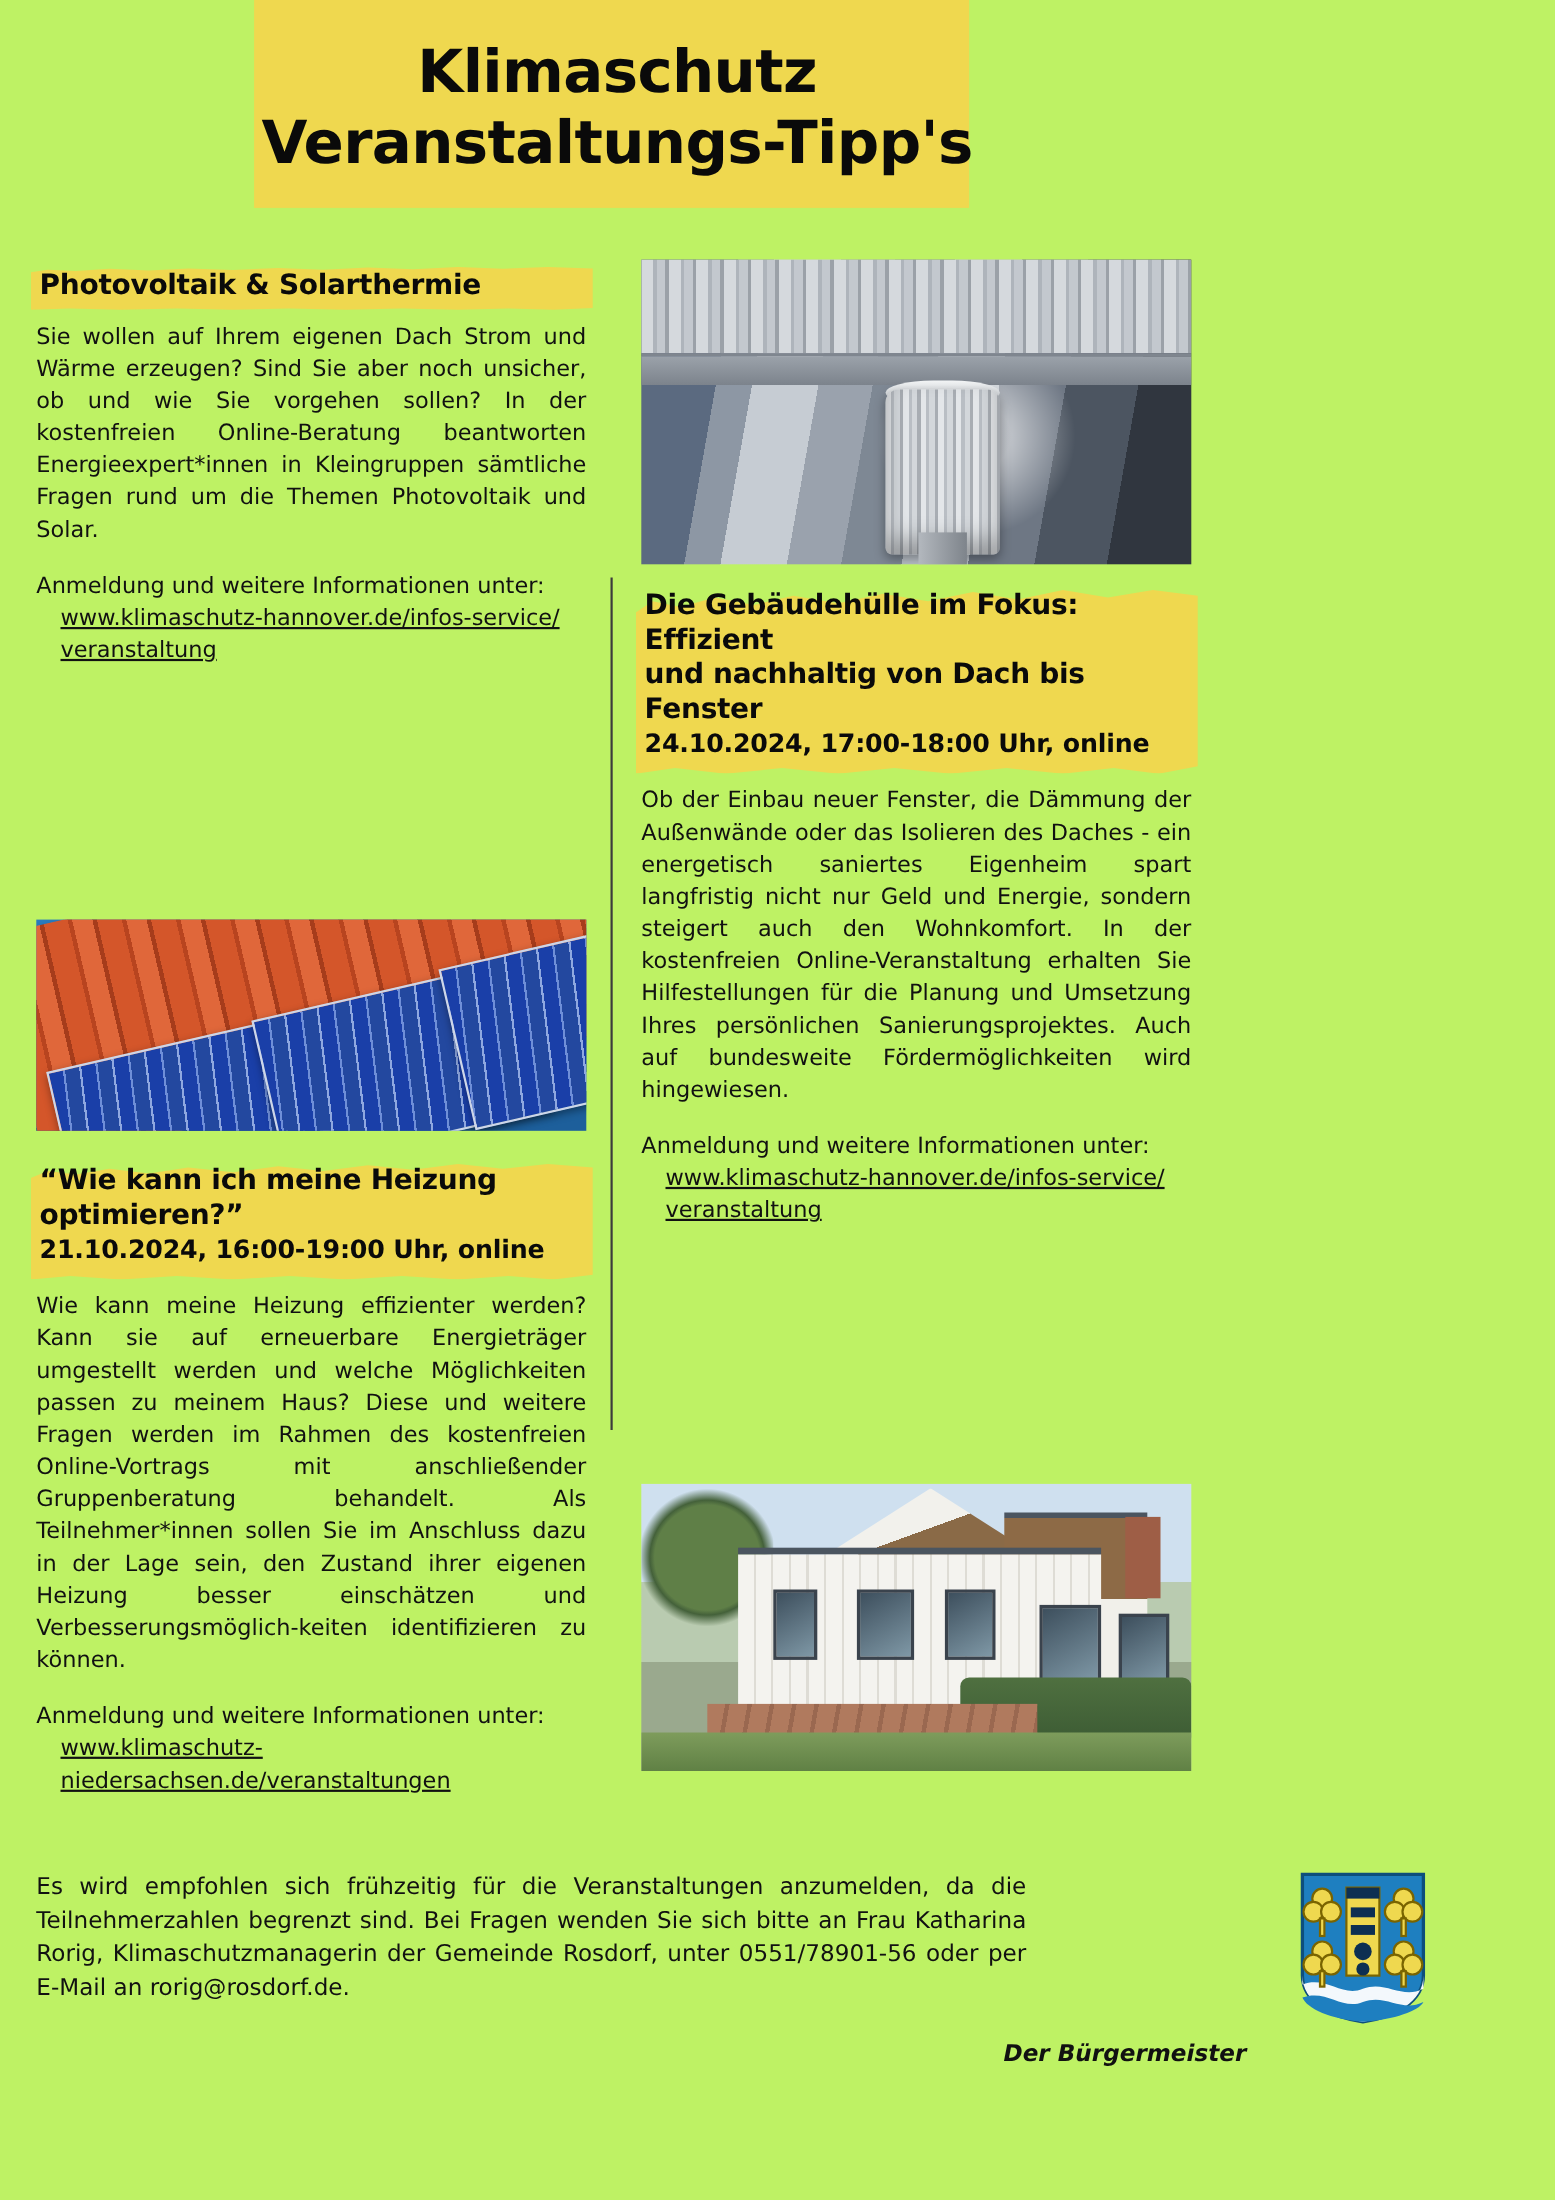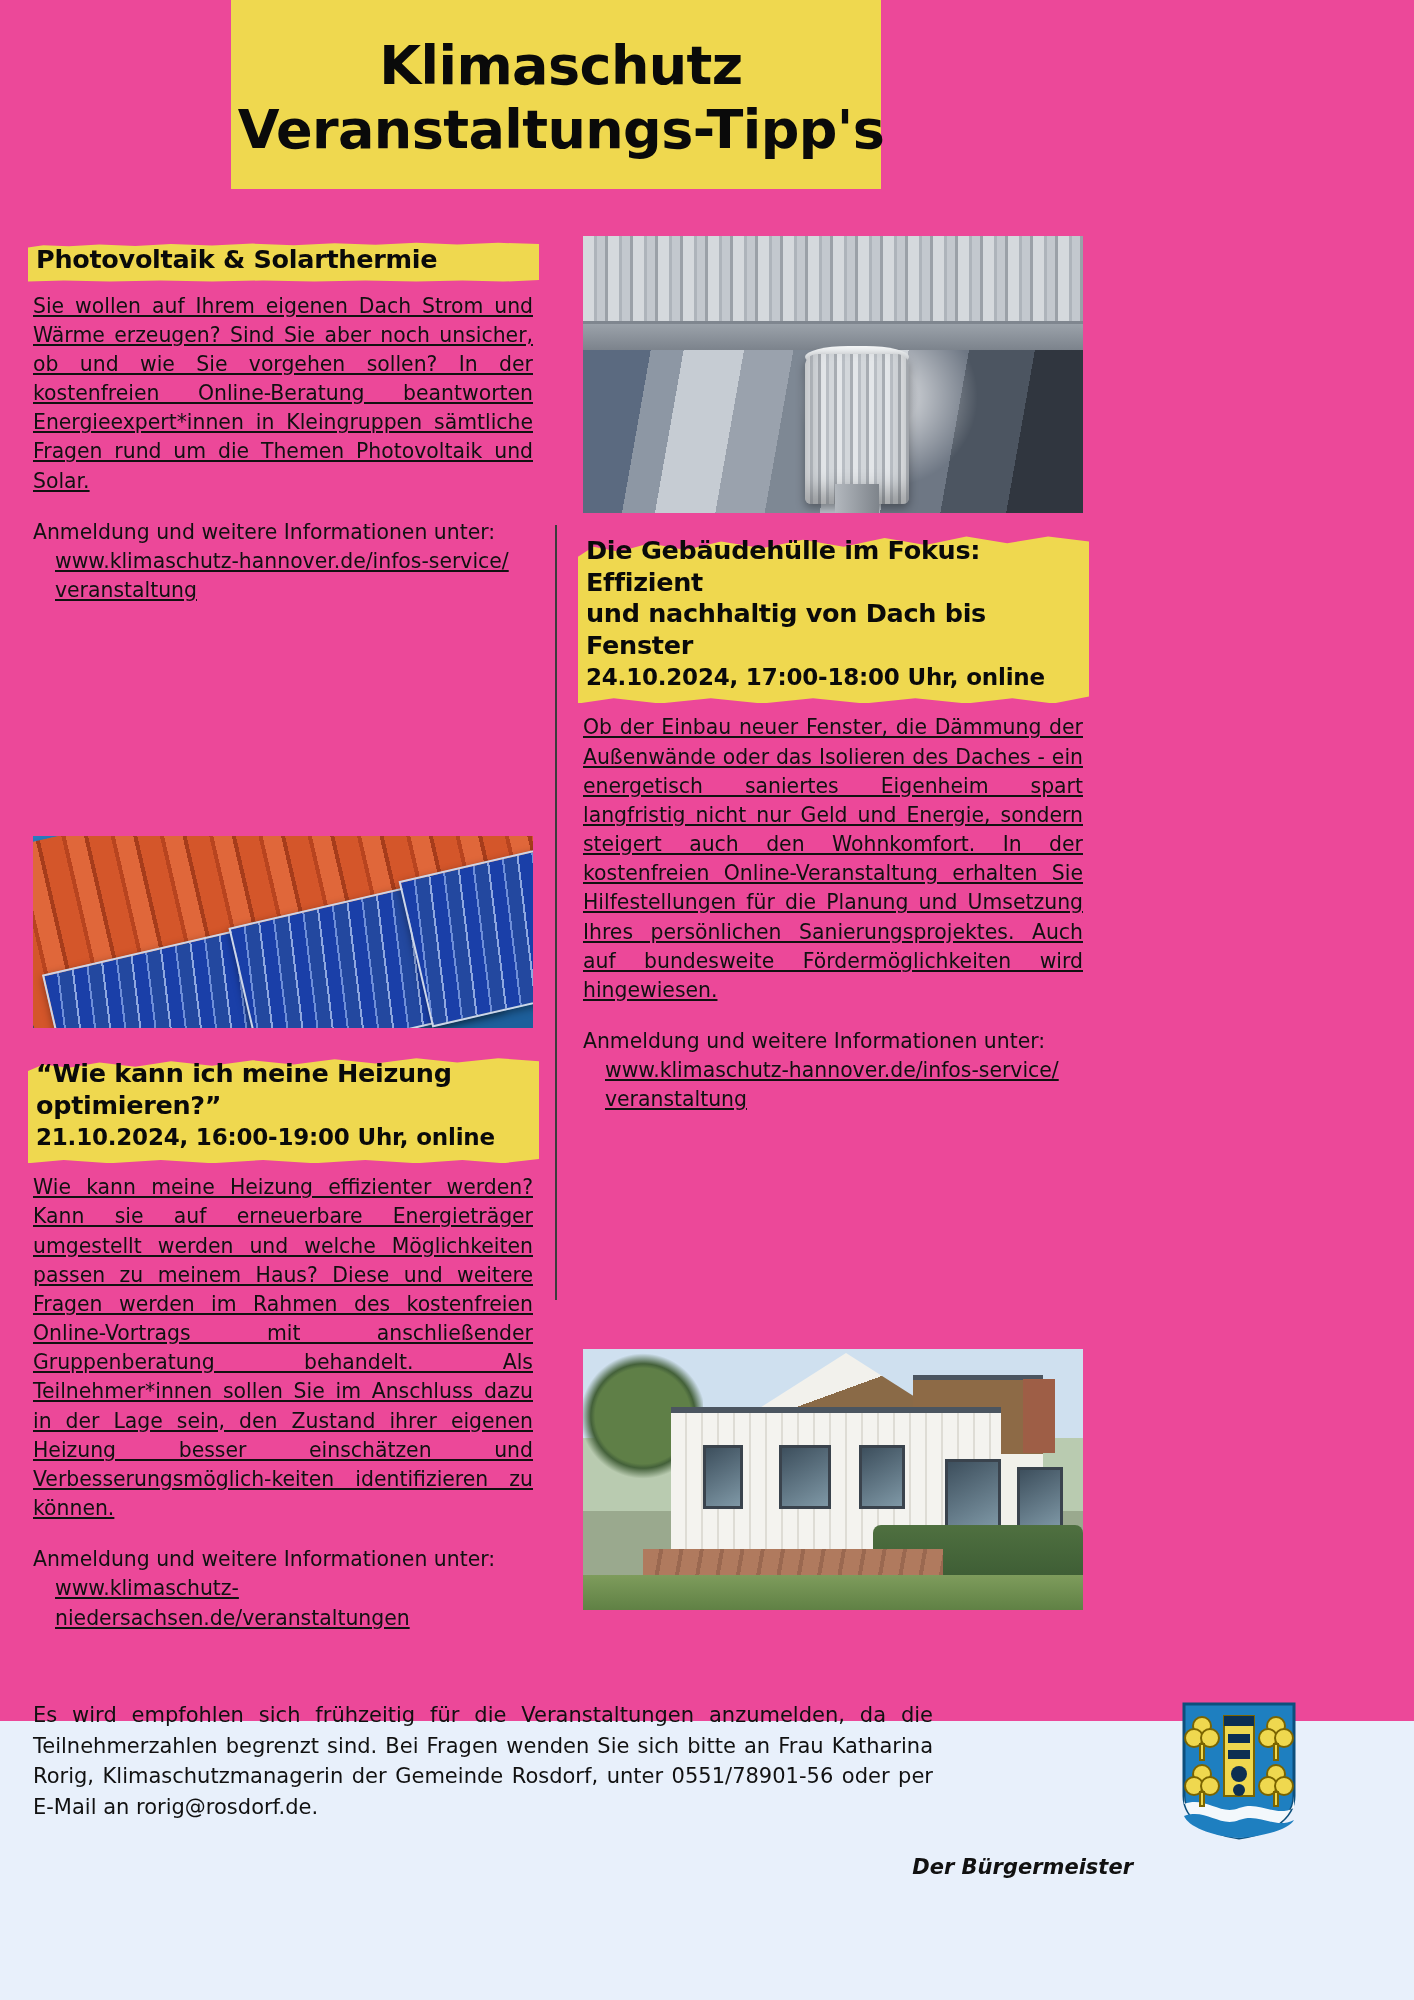--- a/index.html
+++ b/index.html
@@ -9,22 +9,22 @@
     width: 1414px;
     height: 2000px;
     background: #e8f0fb;
     font-family: "DejaVu Sans", sans-serif;
     overflow: hidden;
   }
 
   .page {
     position: relative;
     width: 1414px;
-    height: 1721px;
-    background: #ec4899;
+    height: 2000px;
+    background: #bef264;
   }
 
   
   .header-band {
     position: absolute;
     left: 231px;
     top: 0;
     width: 650px;
     height: 189px;
     background: #efd84f;
@@ -121,21 +121,20 @@
 
   
   .body-text {
     font-family: "DejaVu Sans", sans-serif;
     font-size: 20.4px;
     line-height: 1.43;
     color: #111;
     text-align: justify;
     text-justify: inter-word;
     margin: 14px 0 0 0;
-    text-decoration: underline;
   }
   .reg-block {
     font-family: "DejaVu Sans", sans-serif;
     font-size: 20.4px;
     line-height: 1.43;
     color: #111;
     margin: 22px 0 0 0;
   }
   .reg-link {
     text-decoration: underline;

